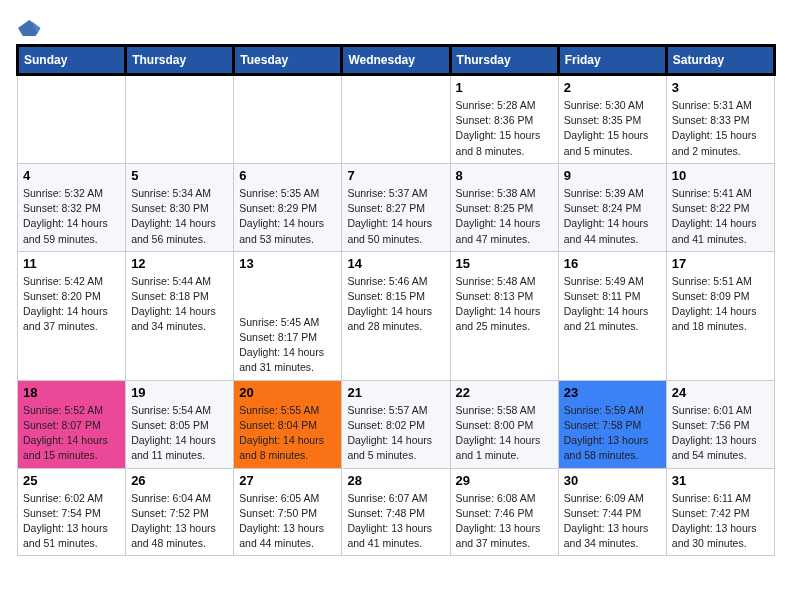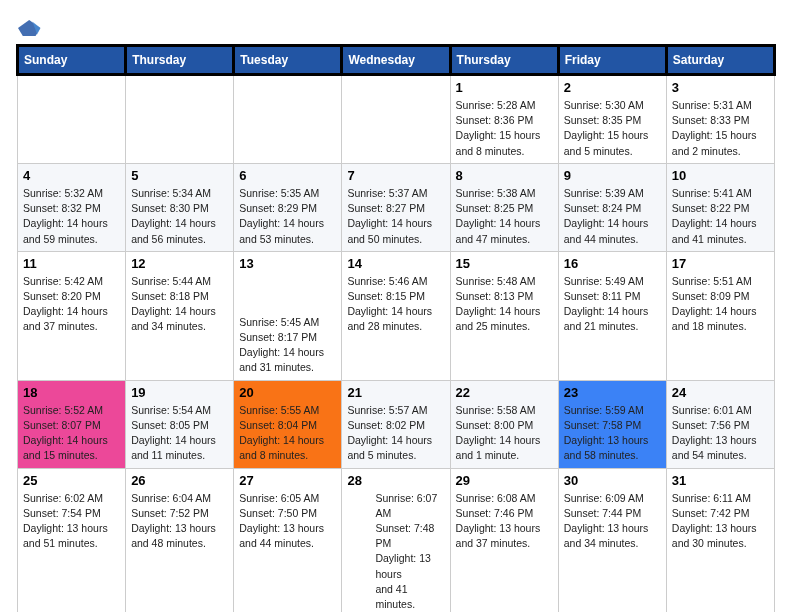--- a/index.html
+++ b/index.html
@@ -311,21 +311,21 @@
         </td>
         <td>
           <span class="day-number">27</span>
           <div class="day-info" style="white-space: pre-line;">Sunrise: 6:05 AM
 Sunset: 7:50 PM
 Daylight: 13 hours
 and 44 minutes.</div>
         </td>
         <td>
           <span class="day-number">28</span>
-          <div class="day-info" style="white-space: pre-line; margin-left: 28px;">Sunrise: 6:07 AM
+          <div class="day-info" style="white-space: pre-line;">Sunrise: 6:07 AM
 Sunset: 7:48 PM
 Daylight: 13 hours
 and 41 minutes.</div>
         </td>
         <td>
           <span class="day-number">29</span>
           <div class="day-info" style="white-space: pre-line;">Sunrise: 6:08 AM
 Sunset: 7:46 PM
 Daylight: 13 hours
 and 37 minutes.</div>

